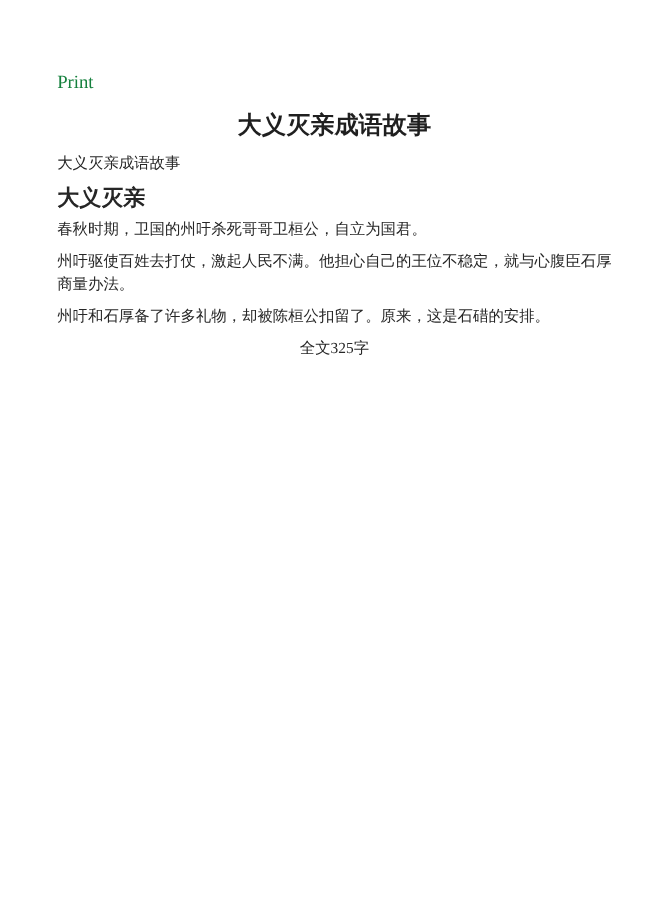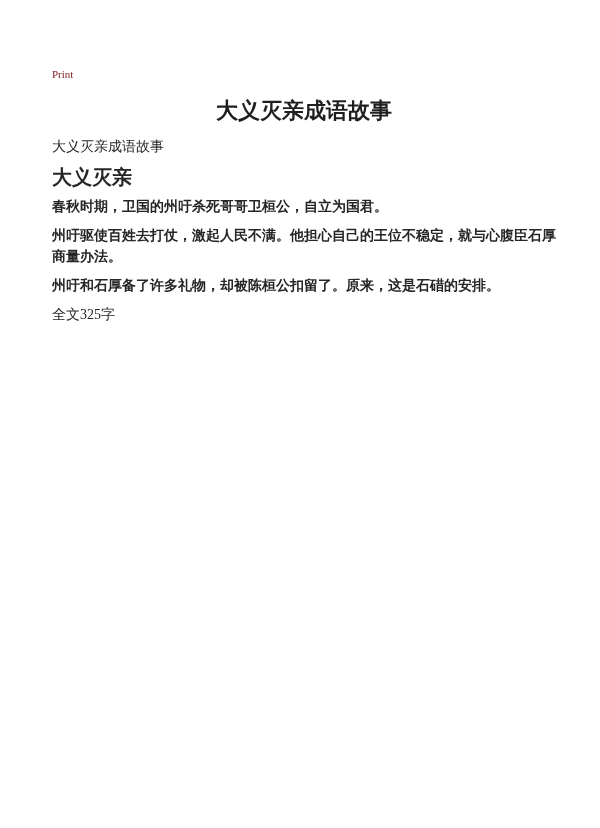--- a/index.html
+++ b/index.html
@@ -11,23 +11,23 @@
     width: 600px;
     height: 828px;
     overflow: hidden;
     font-family: "Liberation Serif", "DejaVu Serif", serif;
     color: #262626;
   }
   .page {
     padding: 48px 44px 0 52px;
   }
   .print-label {
-    font-size: 11px;
+    font-size: 17px;
     line-height: 15px;
-    color: #7f1d1d;
+    color: #15803d;
     cursor: pointer;
     display: inline-block;
     margin-top: 19px;
   }
   .doc-title {
     width: 504px;
     margin: 14px 0 0 0;
     font-size: 22px;
     line-height: 30px;
     font-weight: bold;
@@ -53,27 +53,27 @@
   .content {
     width: 504px;
   }
   .content p {
     margin: 8px 0 0 0;
     font-size: 14px;
     line-height: 21px;
     text-align: left;
     word-break: break-all;
     overflow-wrap: break-word;
-    font-weight: bold;
   }
   .word-count {
     width: 504px;
     margin: 8px 0 0 0;
     font-size: 14px;
     line-height: 21px;
+    text-align: center;
   }
 </style>
 </head>
 <body>
 
 <div class="page">
 
   <span class="print-label">Print</span>
 
   <h1 class="doc-title">大义灭亲成语故事</h1>

